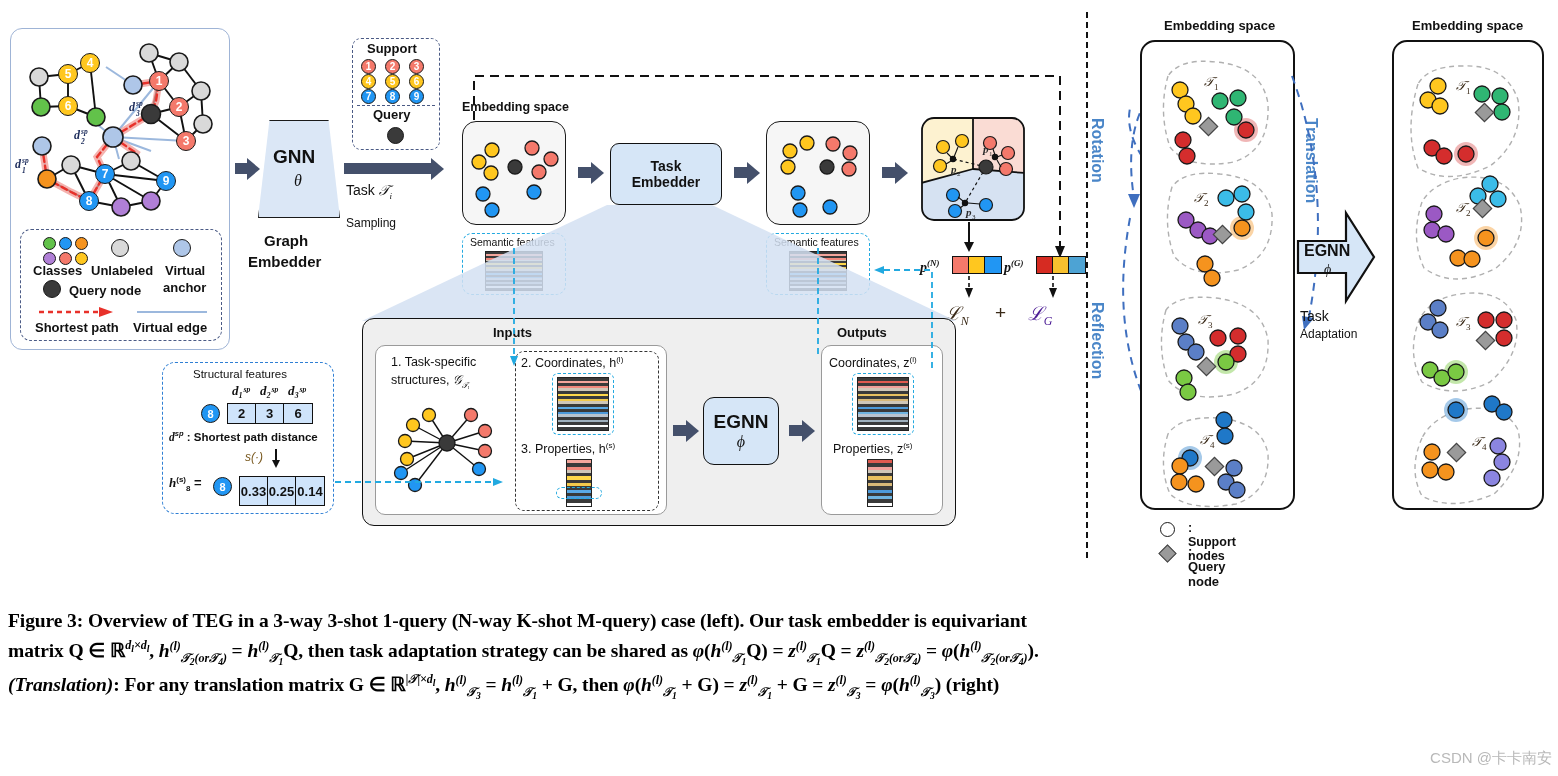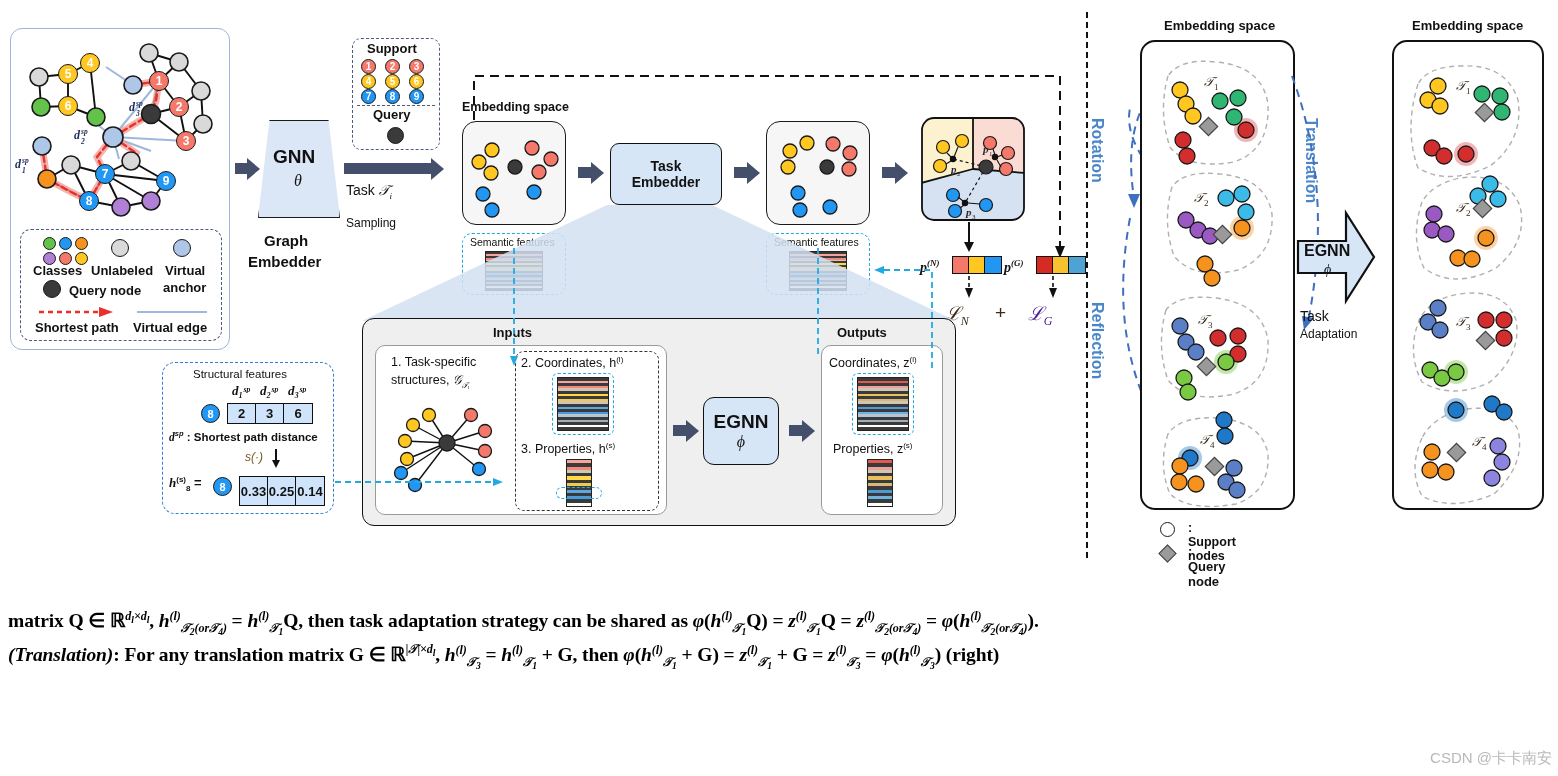--- a/index.html
+++ b/index.html
@@ -862,20 +862,21 @@
   </div>
 
   <div class="abs" style="left:1160px;top:522px;">
     <div class="nodecirc" style="left:0;top:0;width:15px;height:15px;background:#fff;border-width:1.8px;"></div>
     <div class="lbl bold" style="left:28px;top:-1px;font-size:12.5px;">: Support nodes</div>
     <div class="diamond" style="left:1px;top:25px;width:13px;height:13px;"></div>
     <div class="lbl bold" style="left:28px;top:22px;font-size:13px;">: Query node</div>
   </div>
 
   <div class="caption">
+    <div>Figure 3: Overview of TEG in a 3-way 3-shot 1-query (N-way K-shot M-query) case (left). Our task embedder is equivariant</div>
     <div>
       <span>matrix Q ∈ ℝ</span><sup class="m">d<sub style="font-size:.8em">l</sub>×d<sub style="font-size:.8em">l</sub></sup>, <span class="mathi">h</span><sup class="m">(l)</sup><sub class="m">𝒯<sub style="font-size:.8em">2</sub>(or𝒯<sub style="font-size:.8em">4</sub>)</sub> = <span class="mathi">h</span><sup class="m">(l)</sup><sub class="m">𝒯<sub style="font-size:.8em">1</sub></sub>Q<span>, then task adaptation strategy can be shared as</span>
       <span class="mathi">φ</span>(<span class="mathi">h</span><sup class="m">(l)</sup><sub class="m">𝒯<sub style="font-size:.8em">1</sub></sub>Q) = <span class="mathi">z</span><sup class="m">(l)</sup><sub class="m">𝒯<sub style="font-size:.8em">1</sub></sub>Q = <span class="mathi">z</span><sup class="m">(l)</sup><sub class="m">𝒯<sub style="font-size:.8em">2</sub>(or𝒯<sub style="font-size:.8em">4</sub>)</sub> = <span class="mathi">φ</span>(<span class="mathi">h</span><sup class="m">(l)</sup><sub class="m">𝒯<sub style="font-size:.8em">2</sub>(or𝒯<sub style="font-size:.8em">4</sub>)</sub>).
     </div>
     <div>
       <span class="it">(Translation)</span><span>: For any translation matrix G ∈ ℝ</span><sup class="m">|𝒯|×d<sub style="font-size:.8em">l</sub></sup>, <span class="mathi">h</span><sup class="m">(l)</sup><sub class="m">𝒯<sub style="font-size:.8em">3</sub></sub> = <span class="mathi">h</span><sup class="m">(l)</sup><sub class="m">𝒯<sub style="font-size:.8em">1</sub></sub> + G, then <span class="mathi">φ</span>(<span class="mathi">h</span><sup class="m">(l)</sup><sub class="m">𝒯<sub style="font-size:.8em">1</sub></sub> + G) = <span class="mathi">z</span><sup class="m">(l)</sup><sub class="m">𝒯<sub style="font-size:.8em">1</sub></sub> + G = <span class="mathi">z</span><sup class="m">(l)</sup><sub class="m">𝒯<sub style="font-size:.8em">3</sub></sub> = <span class="mathi">φ</span>(<span class="mathi">h</span><sup class="m">(l)</sup><sub class="m">𝒯<sub style="font-size:.8em">3</sub></sub>) <span>(right)</span>
     </div>
   </div>
 
   <div class="wm">CSDN @卡卡南安</div>

